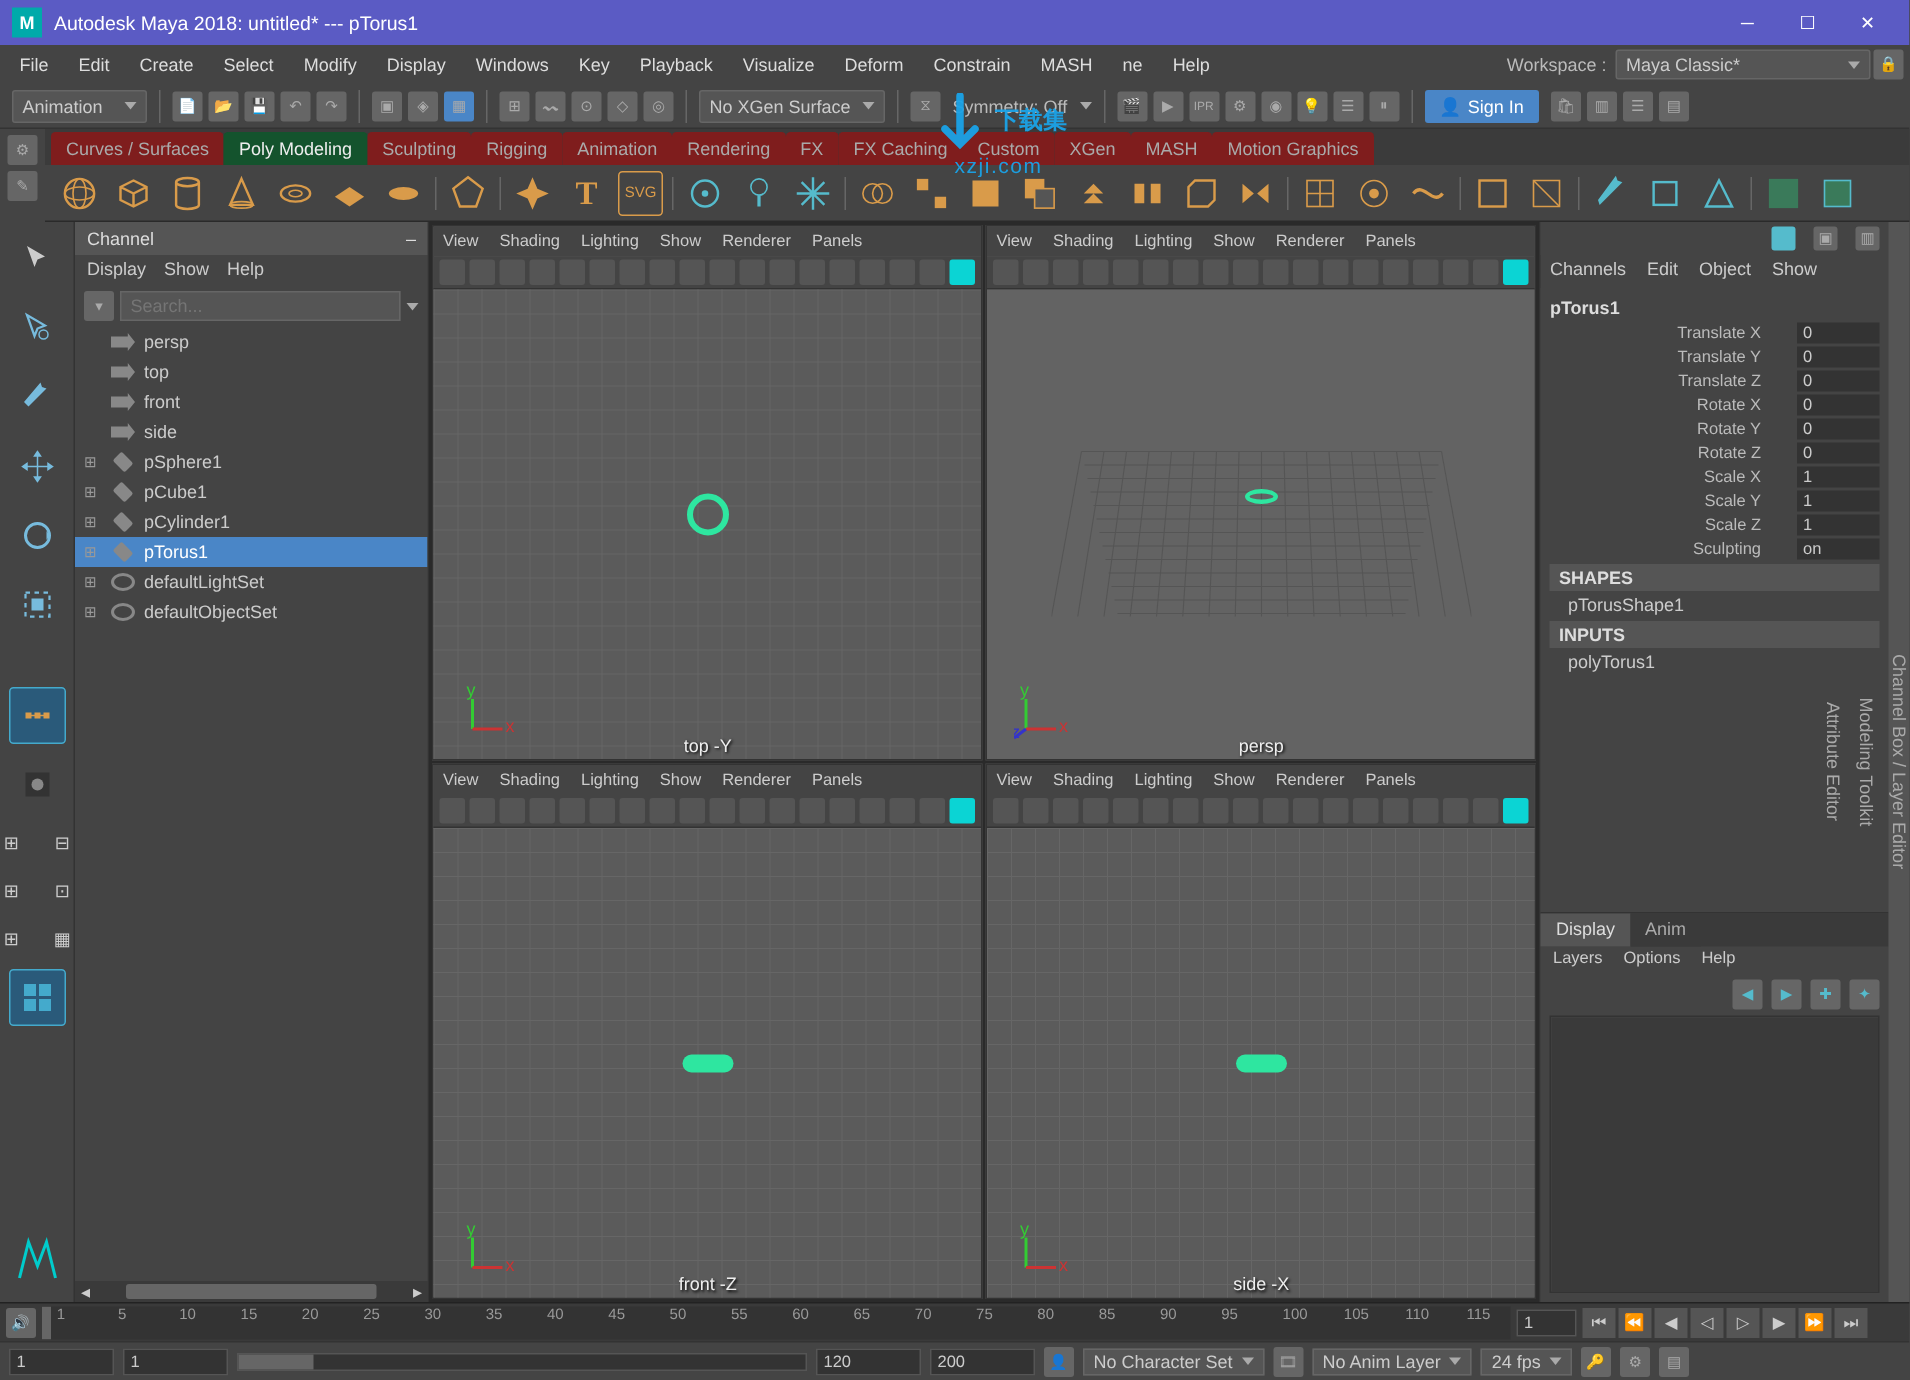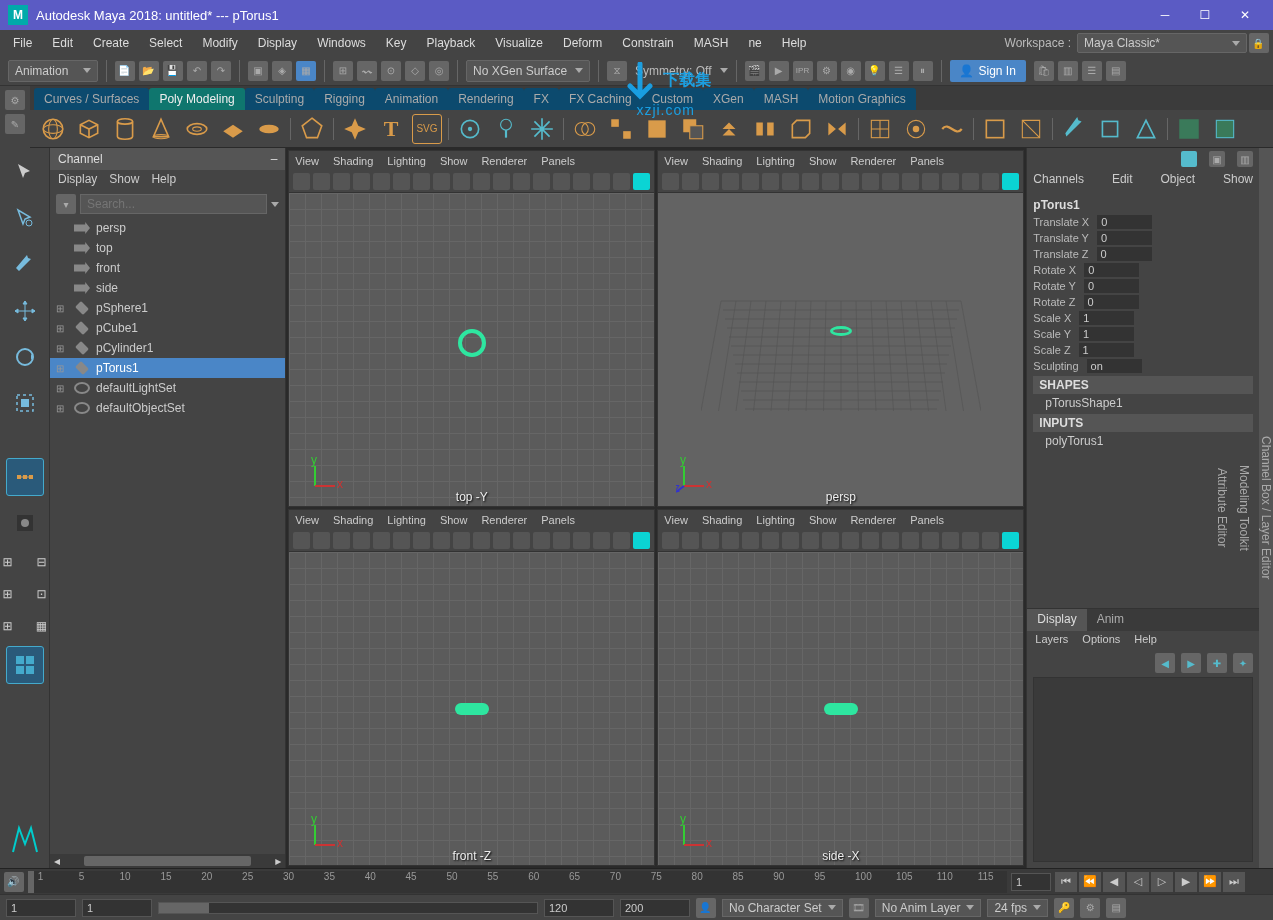--- a/index.html
+++ b/index.html
@@ -13,22 +13,22 @@
 .menubar .spacer { flex:1; }
 .menubar .wslabel { color:#bbb; margin-right:4px; }
 .menubar .ws { width:170px; height:20px; background:#555; border:1px solid #666; padding:2px 6px; color:#ccc; border-radius:2px; display:flex; align-items:center; justify-content:space-between; }
 .shelfbar { height:30px; background:#444; border-bottom:1px solid #333; display:flex; align-items:center; padding:0 8px; gap:8px; }
 .dropdown { height:22px; background:#555; border:1px solid #666; color:#ccc; padding:2px 6px; display:flex; align-items:center; gap:8px; border-radius:2px; min-width:90px; justify-content:space-between; }
 .tbgroup { display:flex; gap:4px; align-items:center; }
 .tbicon { width:20px; height:20px; background:#666; border-radius:2px; cursor:pointer; display:flex; align-items:center; justify-content:center; color:#aaa; font-size:10px; }
 .vdiv { width:1px; height:22px; background:#666; }
 .signin { height:22px; background:#4a86c7; color:#fff; padding:0 10px; display:flex; align-items:center; border-radius:2px; cursor:pointer; gap:4px; }
 .shelftabs { height:24px; background:#3b3b3b; display:flex; align-items:end; padding:0 4px; gap:0; }
-.shelftab { padding:4px 10px; background:#0c4a6e; color:#aaa; cursor:pointer; border-top-left-radius:3px; border-top-right-radius:3px; white-space:nowrap; }
-.shelftab.active { background:#0f766e; color:#eee; }
+.shelftab { padding:4px 10px; background:#7f1d1d; color:#aaa; cursor:pointer; border-top-left-radius:3px; border-top-right-radius:3px; white-space:nowrap; }
+.shelftab.active { background:#14532d; color:#eee; }
 .shelficons { height:38px; background:#444; display:flex; align-items:center; padding:0 8px; gap:6px; border-bottom:1px solid #2a2a2a; }
 .shelfi { width:30px; height:30px; cursor:pointer; display:flex; align-items:center; justify-content:center; }
 .shelfi svg { width:26px; height:26px; }
 .gearcol { width:30px; background:#444; display:flex; flex-direction:column; align-items:center; padding-top:4px; gap:4px; }
 .body { flex:1; display:flex; overflow:hidden; }
 .lefttools { width:50px; background:#444; display:flex; flex-direction:column; align-items:center; padding:6px 0; gap:8px; border-right:1px solid #333; }
 .tool { width:38px; height:38px; display:flex; align-items:center; justify-content:center; cursor:pointer; border-radius:3px; }
 .tool.active { background:#2a5a7a; border:1px solid #4ac; }
 .tool svg { width:24px; height:24px; }
 .tool.sm { width:32px; height:24px; }
@@ -60,25 +60,25 @@
   background-image:linear-gradient(#666 1px,transparent 1px),linear-gradient(90deg,#666 1px,transparent 1px);
   background-size:16px 16px; }
 .vpcanvas.persp { background:#636363; background-image:none; }
 .vplabel { position:absolute; bottom:2px; left:50%; transform:translateX(-50%); color:#eee; font-size:12px; text-shadow:1px 1px 2px #000; }
 .axisg { position:absolute; left:18px; bottom:12px; width:40px; height:40px; }
 .torus-top { position:absolute; left:50%; top:48%; transform:translate(-50%,-50%); width:28px; height:28px; border:4px solid #2ee6a0; border-radius:50%; }
 .torus-side { position:absolute; left:50%; top:50%; transform:translate(-50%,-50%); width:34px; height:12px; background:#2ee6a0; border-radius:6px; }
 .perspgrid { position:absolute; left:50%; top:52%; transform:translate(-50%,-50%); width:280px; height:150px; }
 .right { width:256px; background:#444; display:flex; flex-direction:column; border-left:1px solid #333; }
 .righthead { height:22px; background:#444; display:flex; align-items:center; padding:0 6px; gap:12px; justify-content:flex-end; }
-.rtabs { height:22px; display:flex; padding:2px 6px; gap:14px;justify-content:space-between; }
+.rtabs { height:22px; display:flex; padding:2px 6px; gap:14px; }
 .rtabs span { color:#ccc; cursor:pointer; }
 .chbox { flex:0 0 auto; background:#444; padding:4px 6px; }
 .chtitle { font-weight:bold; color:#ddd; padding:2px 0; }
-.chrow { display:flex; align-items:center; gap:8px; height:16px; }
+.chrow { display:flex; justify-content:flex-end; align-items:center; gap:24px; height:16px; }
 .chrow .lbl { color:#bbb; font-size:11px; text-align:right; }
 .chrow .val { width:55px; background:#333; color:#ccc; padding:1px 4px; font-size:11px; }
 .sect { background:#555; color:#ddd; padding:2px 6px; font-weight:bold; margin-top:2px; }
 .sitem { padding:2px 12px; color:#ccc; }
 .blank { flex:1; background:#444; }
 .layerbox { height:260px; background:#444; border-top:1px solid #333; display:flex; flex-direction:column; }
 .ltabs { height:22px; display:flex; background:#3a3a3a; }
 .ltab { padding:3px 10px; background:#3a3a3a; color:#aaa; cursor:pointer; }
 .ltab.active { background:#555; color:#ddd; }
 .lmenu { height:20px; display:flex; padding:2px 8px; gap:14px; }

